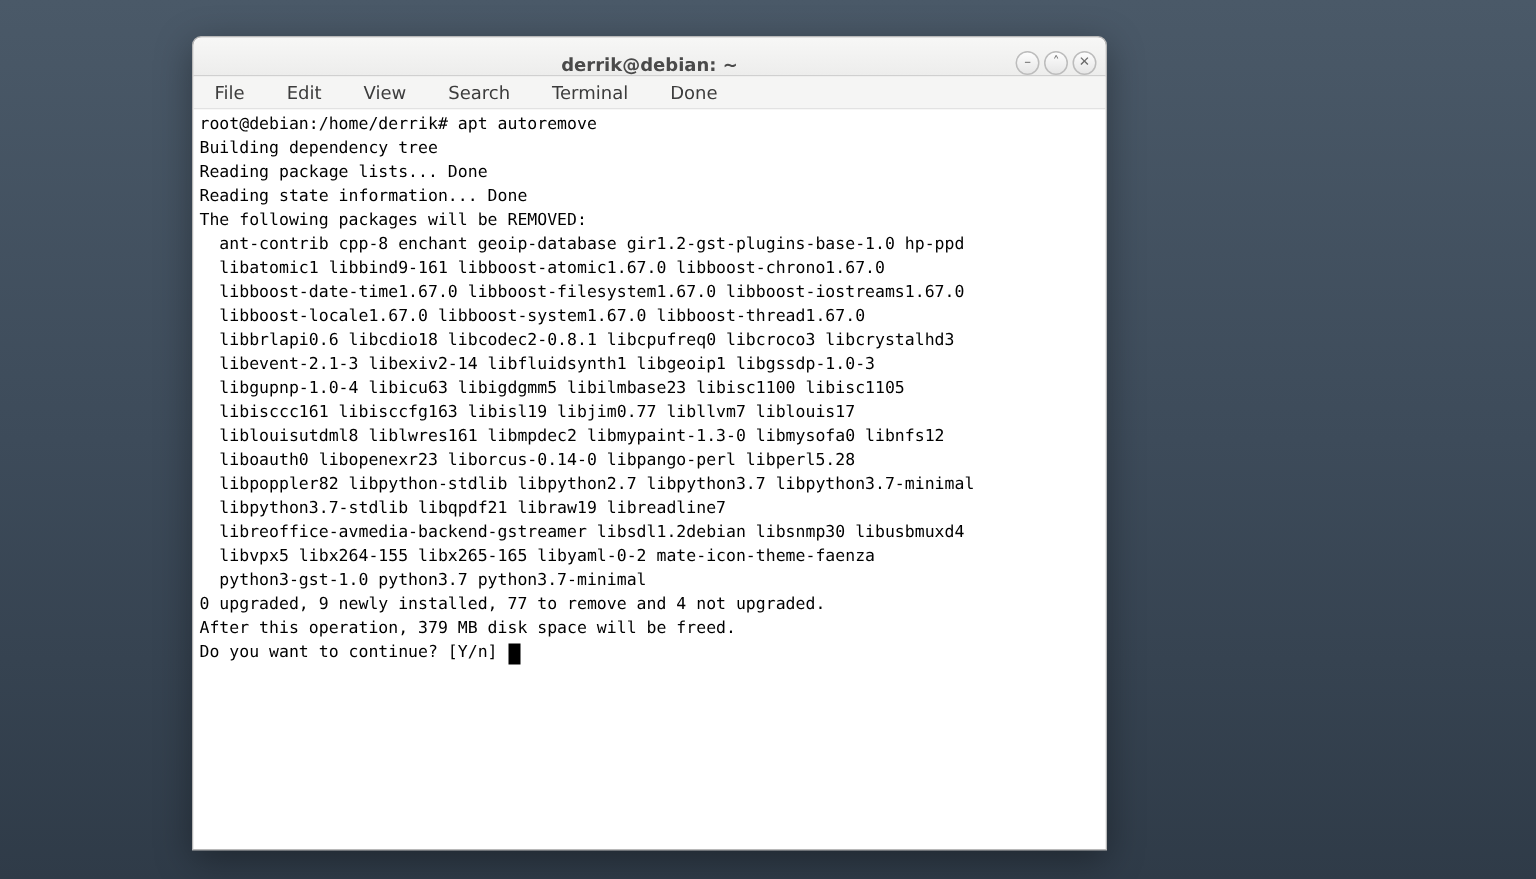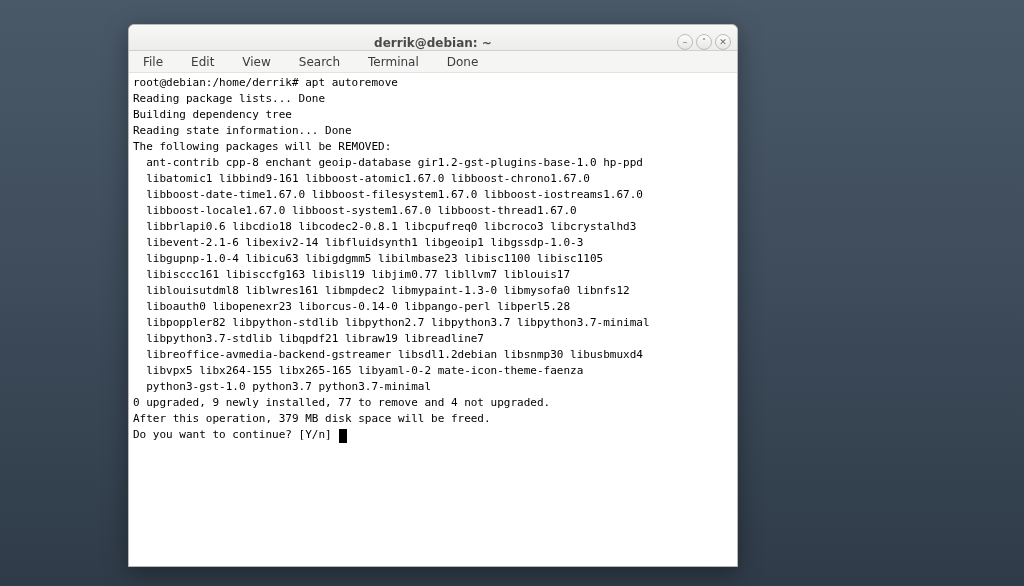--- a/index.html
+++ b/index.html
@@ -123,30 +123,30 @@
   <div class="menubar">
     <div class="menu-item">File</div>
     <div class="menu-item">Edit</div>
     <div class="menu-item">View</div>
     <div class="menu-item">Search</div>
     <div class="menu-item">Terminal</div>
     <div class="menu-item">Done</div>
   </div>
   <div class="terminal">
     <div class="term-line">root@debian:/home/derrik# apt autoremove</div>
+    <div class="term-line">Building dependency tree</div>
     <div class="term-line">Reading package lists... Done</div>
-    <div class="term-line">Building dependency tree</div>
     <div class="term-line">Reading state information... Done</div>
     <div class="term-line">The following packages will be REMOVED:</div>
     <div class="term-line">  ant-contrib cpp-8 enchant geoip-database gir1.2-gst-plugins-base-1.0 hp-ppd</div>
     <div class="term-line">  libatomic1 libbind9-161 libboost-atomic1.67.0 libboost-chrono1.67.0</div>
     <div class="term-line">  libboost-date-time1.67.0 libboost-filesystem1.67.0 libboost-iostreams1.67.0</div>
     <div class="term-line">  libboost-locale1.67.0 libboost-system1.67.0 libboost-thread1.67.0</div>
     <div class="term-line">  libbrlapi0.6 libcdio18 libcodec2-0.8.1 libcpufreq0 libcroco3 libcrystalhd3</div>
-    <div class="term-line">  libevent-2.1-6 libexiv2-14 libfluidsynth1 libgeoip1 libgssdp-1.0-3</div>
+    <div class="term-line">  libevent-2.1-3 libexiv2-14 libfluidsynth1 libgeoip1 libgssdp-1.0-3</div>
     <div class="term-line">  libgupnp-1.0-4 libicu63 libigdgmm5 libilmbase23 libisc1100 libisc1105</div>
     <div class="term-line">  libisccc161 libisccfg163 libisl19 libjim0.77 libllvm7 liblouis17</div>
     <div class="term-line">  liblouisutdml8 liblwres161 libmpdec2 libmypaint-1.3-0 libmysofa0 libnfs12</div>
     <div class="term-line">  liboauth0 libopenexr23 liborcus-0.14-0 libpango-perl libperl5.28</div>
     <div class="term-line">  libpoppler82 libpython-stdlib libpython2.7 libpython3.7 libpython3.7-minimal</div>
     <div class="term-line">  libpython3.7-stdlib libqpdf21 libraw19 libreadline7</div>
     <div class="term-line">  libreoffice-avmedia-backend-gstreamer libsdl1.2debian libsnmp30 libusbmuxd4</div>
     <div class="term-line">  libvpx5 libx264-155 libx265-165 libyaml-0-2 mate-icon-theme-faenza</div>
     <div class="term-line">  python3-gst-1.0 python3.7 python3.7-minimal</div>
     <div class="term-line">0 upgraded, 9 newly installed, 77 to remove and 4 not upgraded.</div>

